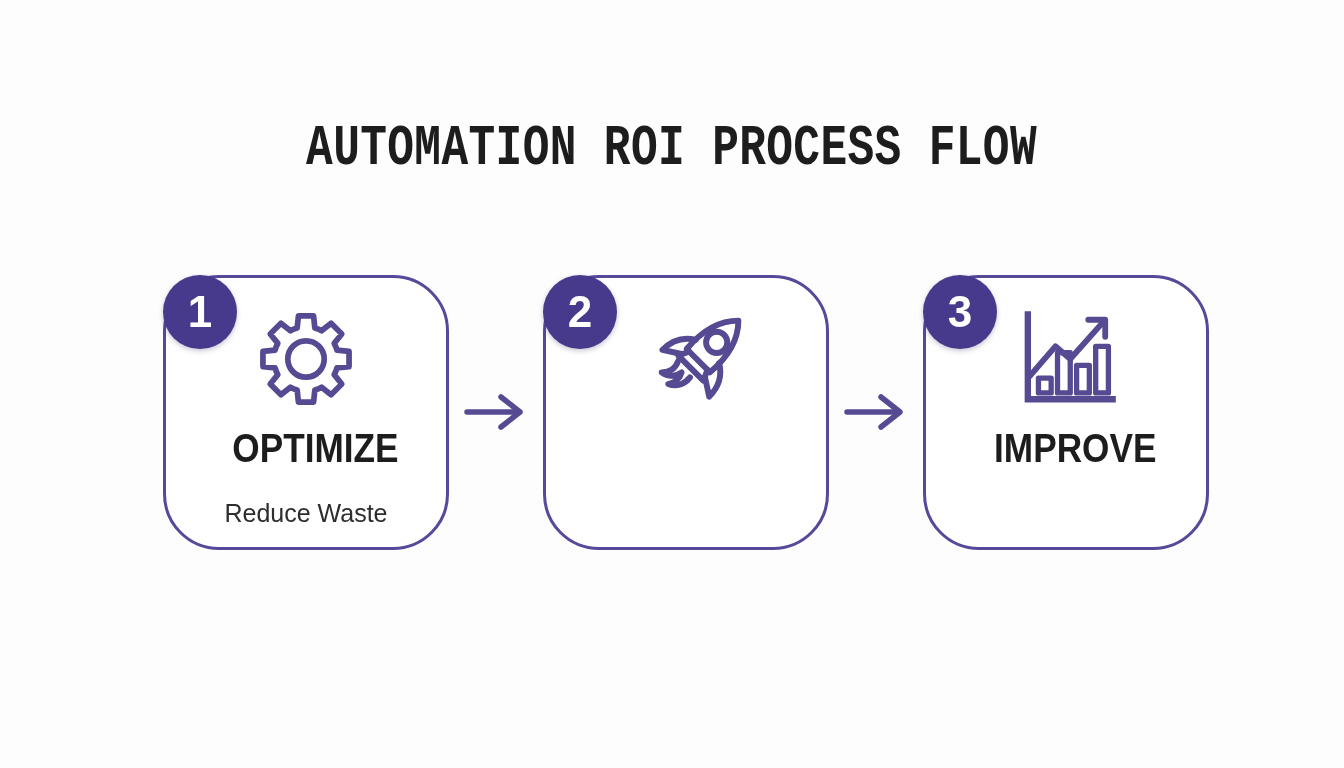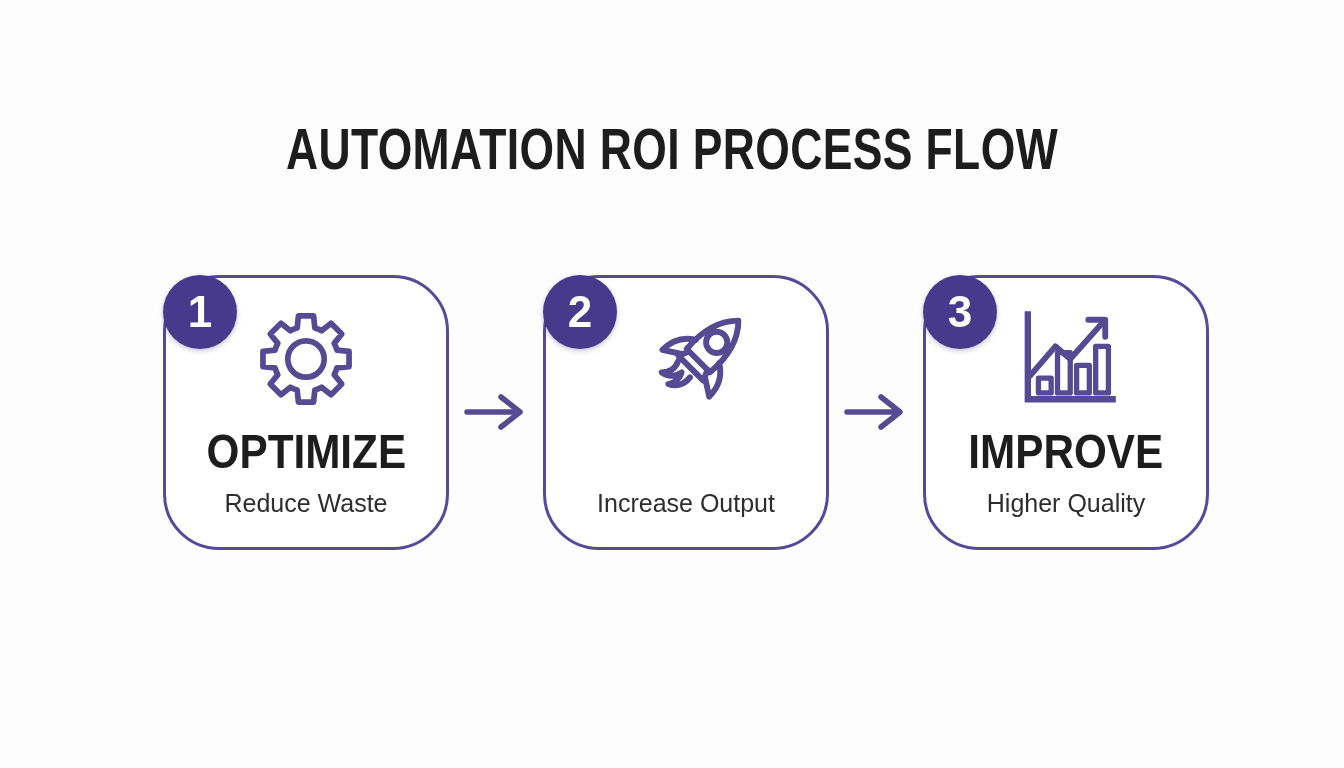--- a/index.html
+++ b/index.html
@@ -8,21 +8,21 @@
     font-family:"Liberation Sans", sans-serif;
     background:var(--background, #fdfdfe);
     overflow:hidden;
   }
   .canvas { position:relative; width:1344px; height:768px; }
 
   
   .page-title {
     position:absolute; top:121px; left:0; width:100%;
     text-align:center; font-size:57px; font-weight:bold;
-    line-height:1; color:var(--ink, #1d1d1d); white-space:nowrap;
+    line-height:1; color:var(--ink, #1d1d1d); white-space:nowrap;font-family:Liberation Mono, monospace;
   }
   .page-title span { display:inline-block; transform:scaleX(0.78); transform-origin:center; letter-spacing:0.5px; }
 
   
   .flow-row {
     position:absolute; left:163px; top:275px;
     display:flex; align-items:stretch;
   }
   .step-card {
     position:relative; width:286px; height:275px;
@@ -41,28 +41,28 @@
   .icon-wrap {
     position:absolute; top:22px; left:0; right:0; height:118px;
     display:flex; align-items:center; justify-content:center;
   }
   .icon-wrap svg { display:block; }
   .icon-gear   { width:104px; height:104px; }
   .icon-rocket { width:118px; height:118px; transform:translateX(14px); }
   .icon-chart  { width:106px; height:106px; }
 
   .step-title {
-    position:absolute; top:150px; left:0; width:100%;
-    text-align:center; font-size:48px; font-weight:bold; line-height:1;
+    position:absolute; top:150px; left:9px; width:100%;
+    text-align:center; font-size:40px; font-weight:bold; line-height:1;
     color:var(--ink, #1d1d1d); white-space:nowrap;
   }
   .step-title span { display:inline-block; transform:scaleX(0.88); transform-origin:center; }
 
   .step-sub {
-    position:absolute; bottom:29px; left:0; width:100%;
+    position:absolute; bottom:19px; left:0; width:100%;
     text-align:center; font-size:25px; line-height:30px;
     color:var(--subtext, #2d2d2d);
   }
   .sub-line:empty { display:none; }
 
   .connector {
     position:relative; width:94px;
   }
   .connector svg { position:absolute; left:15px; top:115px; display:block; }
 
@@ -115,23 +115,20 @@
           <g transform="rotate(45 50 50)">
             <path class="stroke-thin" d="M50 4 C61 15 66 30 64 52 L36 52 C34 30 39 15 50 4 Z"></path>
             <circle class="stroke-thin" cx="50" cy="30" r="9"></circle>
             <path class="stroke-thin" d="M36 41 C26 47 22 57 22 67 L36 58"></path>
             <path class="stroke-thin" d="M64 41 C74 47 78 57 78 67 L64 58"></path>
             <path class="stroke-thin" d="M39 52 L35 61 L65 61 L61 52"></path>
             <path class="stroke-thin" d="M38 64 C41 70 40 76 35 81 C42 80 46 75 47 69 C50 74 49 79 46 84 C53 81 56 74 55 67"></path>
           </g>
         </svg>
       </div>
-      <div class="step-sub">
-          <div class="sub-line">Increase Output</div>
-        </div>
     </div>
 
     <div class="connector">
       <svg width="64" height="44" viewBox="0 0 64 44">
         <line class="stroke" x1="3" y1="22" x2="52" y2="22"></line>
         <polyline class="stroke" points="37,7 56,22 37,37"></polyline>
       </svg>
     </div>
 
     <div class="step-card">
@@ -146,18 +143,17 @@
           <rect class="stroke-thin" x="60" y="56" width="12" height="26"></rect>
           <rect class="stroke-thin" x="78" y="38" width="12" height="44"></rect>
           <path class="stroke" d="M16 66 L40 38 L54 50 L86 14"></path>
           <path class="stroke" d="M71 13 L87 13 L87 29"></path>
         </svg>
       </div>
       <div class="step-title">
         <span>IMPROVE</span>
       </div>
       <div class="step-sub">
-          <div class="sub-line">Higher Quality</div>
         </div>
     </div>
 
   </div>
 </div>
 
 </body></html>

